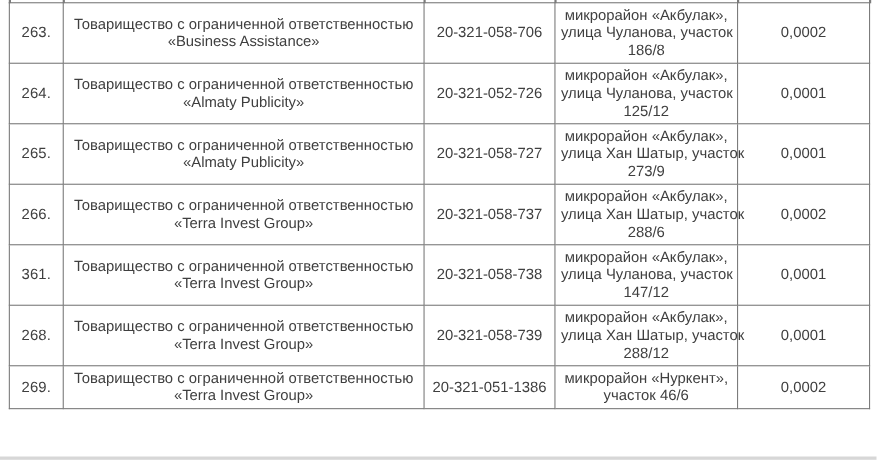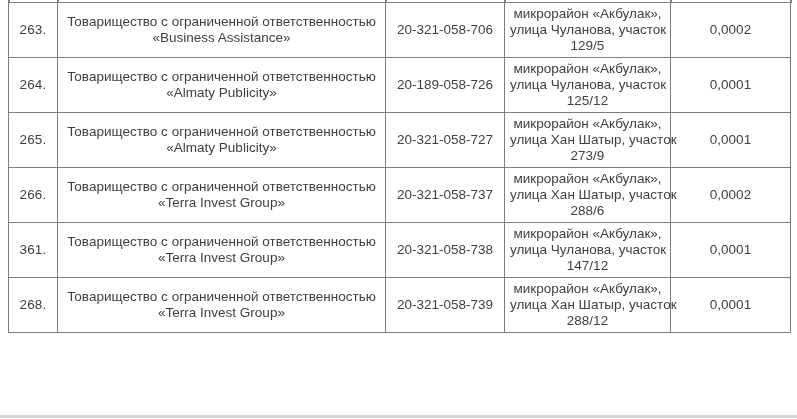--- a/index.html
+++ b/index.html
@@ -78,31 +78,31 @@
         <tr class="tall">
           <td class="col-num">263.</td>
           <td class="col-name">
             <span class="line">Товарищество с ограниченной ответственностью</span>
             <span class="line">«Business Assistance»</span>
           </td>
           <td class="col-code">20-321-058-706</td>
           <td class="col-addr">
             <span class="line">микрорайон «Акбулак»,</span>
             <span class="line">улица Чуланова, участок</span>
-            <span class="line">129/5</span>
+            <span class="line">186/8</span>
           </td>
           <td class="col-val">0,0002</td>
         </tr>
         <tr class="tall">
           <td class="col-num">264.</td>
           <td class="col-name">
             <span class="line">Товарищество с ограниченной ответственностью</span>
             <span class="line">«Almaty Publicity»</span>
           </td>
-          <td class="col-code">20-189-058-726</td>
+          <td class="col-code">20-321-052-726</td>
           <td class="col-addr">
             <span class="line">микрорайон «Акбулак»,</span>
             <span class="line">улица Чуланова, участок</span>
             <span class="line">125/12</span>
           </td>
           <td class="col-val">0,0001</td>
         </tr>
         <tr class="tall">
           <td class="col-num">265.</td>
           <td class="col-name">
@@ -152,16 +152,29 @@
             <span class="line">«Terra Invest Group»</span>
           </td>
           <td class="col-code">20-321-058-739</td>
           <td class="col-addr">
             <span class="line">микрорайон «Акбулак»,</span>
             <span class="line">улица Хан Шатыр, участок</span>
             <span class="line">288/12</span>
           </td>
           <td class="col-val">0,0001</td>
         </tr>
+        <tr class="short">
+          <td class="col-num">269.</td>
+          <td class="col-name">
+            <span class="line">Товарищество с ограниченной ответственностью</span>
+            <span class="line">«Terra Invest Group»</span>
+          </td>
+          <td class="col-code">20-321-051-1386</td>
+          <td class="col-addr">
+            <span class="line">микрорайон «Нуркент»,</span>
+            <span class="line">участок 46/6</span>
+          </td>
+          <td class="col-val">0,0002</td>
+        </tr>
       </tbody>
   </table>
   <div class="bottom-strip"></div>
 </div>
 
 </body></html>

